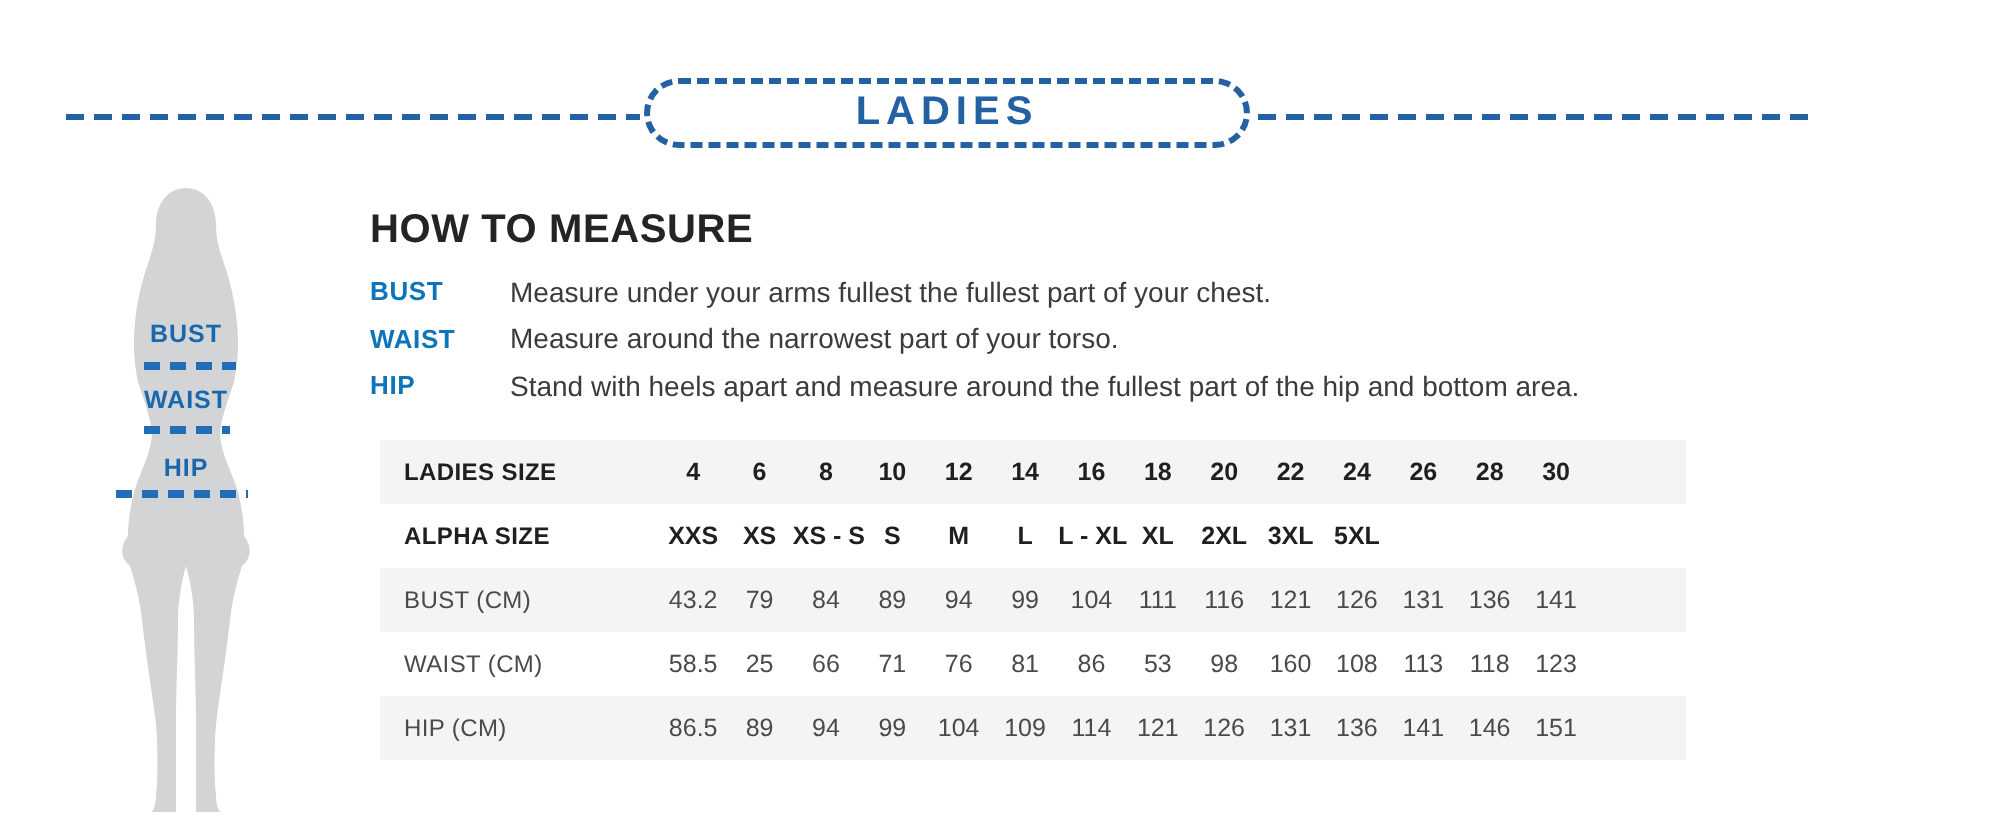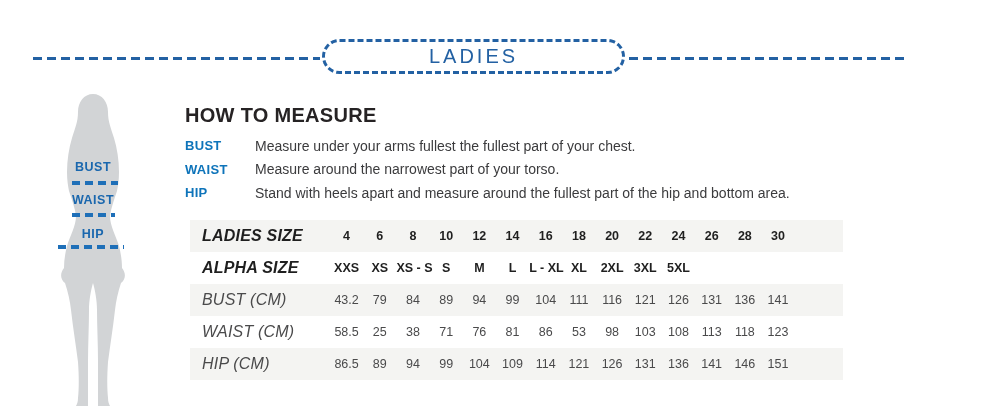--- a/index.html
+++ b/index.html
@@ -24,21 +24,21 @@
     background:repeating-linear-gradient(90deg,var(--header-blue) 0 9px,transparent 9px 14px);
   }
   .dash-left{left:33px;width:287px;}
   .dash-right{left:629px;width:277px;}
   .ladies-pill{
     position:absolute;left:322px;top:39px;width:303px;height:35px;
     border:3px dashed var(--header-blue);border-radius:18px;
     display:flex;align-items:center;justify-content:center;background:#fff;
   }
   .ladies-pill span{
-    font-size:20px;font-weight:normal;letter-spacing:3px;color:var(--header-blue);
+    font-size:20px;font-weight:bold;letter-spacing:3px;color:var(--header-blue);
   }
   
   .figure-wrap{position:absolute;left:40px;top:86px;width:120px;height:330px;}
   .figure-wrap svg{position:absolute;left:0;top:0;}
   .fig-label{
     position:absolute;left:-7px;right:7px;text-align:center;
     font-size:12.5px;font-weight:bold;color:#1a67ae;letter-spacing:0.5px;
   }
   .fig-dash{
     position:absolute;height:3.5px;
@@ -64,22 +64,22 @@
   }
   
   .size-table{position:absolute;left:190px;top:220px;width:653px;}
   .trow{
     display:grid;
     grid-template-columns:140px repeat(14,33.2px) 1fr;
     height:32px;align-items:center;
   }
   .trow.gray{background:var(--row-gray);}
   .tlabel{
-    padding-left:12px;font-size:16px;color:var(--text-table);
-    letter-spacing:0.2px;white-space:nowrap;font-style:italic;
+    padding-left:12px;font-size:12px;color:var(--text-table);
+    letter-spacing:0.2px;white-space:nowrap;
   }
   .tcell{
     text-align:center;font-size:12.5px;color:var(--text-table);white-space:nowrap;
   }
   .trow.bold .tlabel{font-weight:bold;color:#1f1f1f;}
   .trow.bold .tcell{font-weight:bold;color:#1f1f1f;}
 </style>
 </head>
 <body>
 
@@ -197,28 +197,28 @@
       <div class="tcell">126</div>
       <div class="tcell">131</div>
       <div class="tcell">136</div>
       <div class="tcell">141</div>
       <div></div>
     </div>
     <div class="trow">
       <div class="tlabel">WAIST (CM)</div>
       <div class="tcell">58.5</div>
       <div class="tcell">25</div>
-      <div class="tcell">38</div>
+      <div class="tcell">66</div>
       <div class="tcell">71</div>
       <div class="tcell">76</div>
       <div class="tcell">81</div>
       <div class="tcell">86</div>
       <div class="tcell">53</div>
       <div class="tcell">98</div>
-      <div class="tcell">103</div>
+      <div class="tcell">160</div>
       <div class="tcell">108</div>
       <div class="tcell">113</div>
       <div class="tcell">118</div>
       <div class="tcell">123</div>
       <div></div>
     </div>
     <div class="trow gray">
       <div class="tlabel">HIP (CM)</div>
       <div class="tcell">86.5</div>
       <div class="tcell">89</div>

